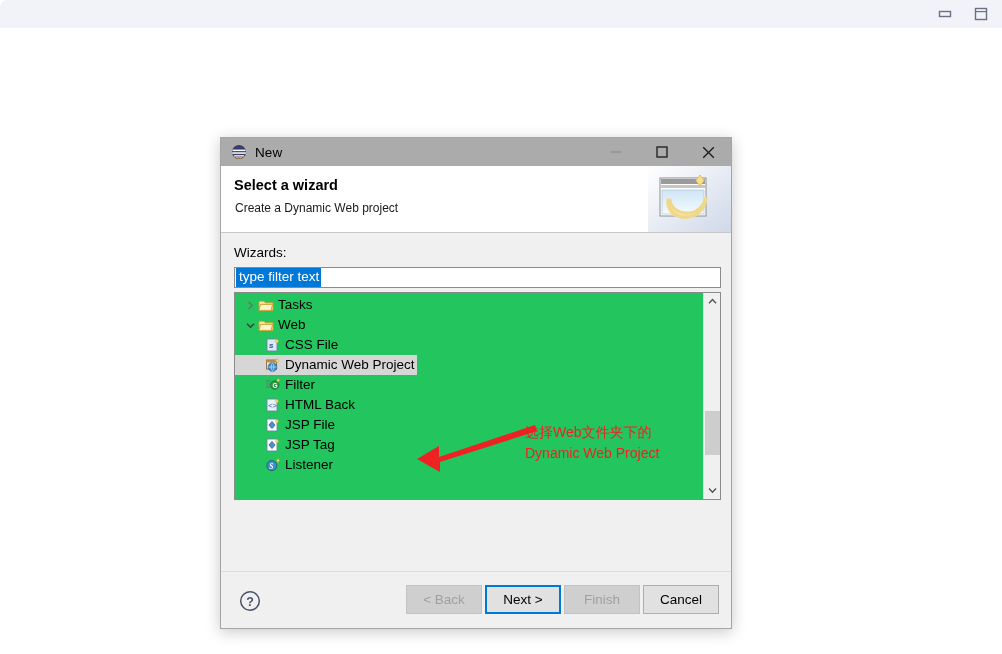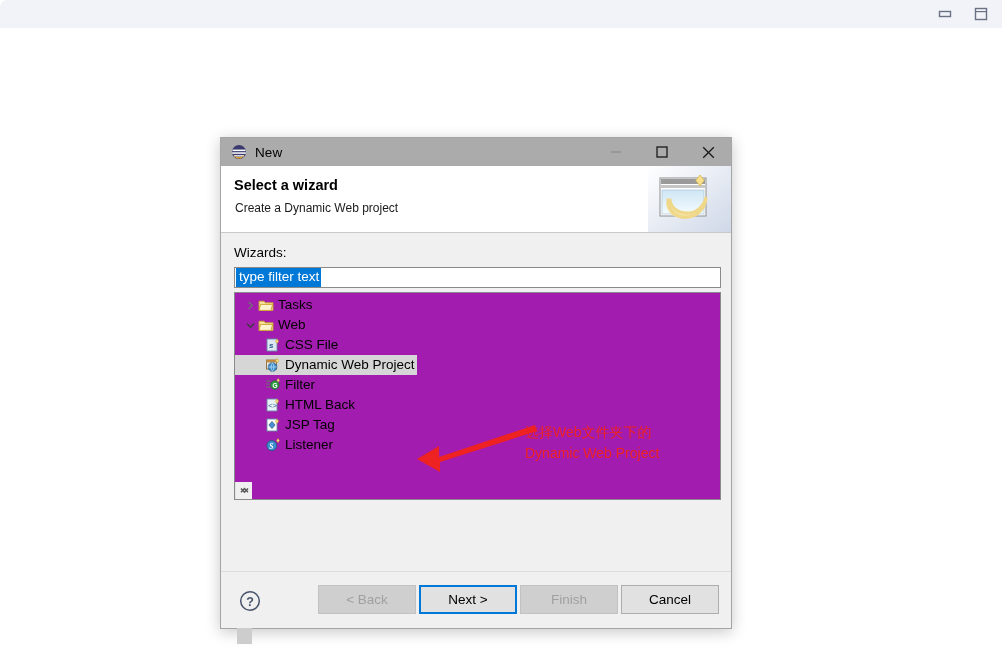--- a/index.html
+++ b/index.html
@@ -104,24 +104,23 @@
     font-size: 13.5px;
     padding: 0 2px 1px 3px;
     line-height: 18px;
     margin-left: 1px;
     white-space: nowrap;
   }
   
   #treebox {
     position: absolute; left: 13px; top: 58px;
     width: 487px; height: 208px;
-    background: #a21caf;
+    background: #22c55e;
     border: 1px solid #8a8a8a;
     display: flex;
-    flex-direction: column;
   }
   #treelist {
     flex: 1 1 auto;
     position: relative;
     overflow: hidden;
     padding-top: 2px;
   }
   .trow {
     height: 20px;
     display: flex; align-items: center;
@@ -188,21 +187,21 @@
   }
   #help-icon {
     position: absolute; left: 18px; top: 18px;
     width: 22px; height: 22px;
   }
   #btnrow {
     position: absolute; right: 12px; top: 13px;
     display: flex; gap: 3px;
   }
   .dbtn {
-    width: 98px; height: 29px;
+    width: 76px; height: 29px;
     font-size: 13.5px;
     font-family: "Liberation Sans", sans-serif;
     display: flex; align-items: center; justify-content: center;
     background: #e1e1e1;
     border: 1px solid #adadad;
     color: #000;
   }
   .dbtn.disabled { color: #a0a0a0; background: #cfcfcf; border-color: #c2c2c2; }
   .dbtn.focused {
     background: #e1e1e1;
@@ -354,20 +353,28 @@
 
         <div class="trow ind2">
           <svg class="ticon" viewBox="0 0 16 16">
             <rect x="2" y="2" width="10" height="12" fill="#e8f0f8" stroke="#6a87a6" stroke-width=".9"></rect>
             <text x="3.2" y="11" font-size="7.5" font-family="Liberation Sans, sans-serif" fill="#2c5a8c">&lt;&gt;</text>
             <path d="M12 2l1.6 2.2L12 6.4l-1.6-2.2z" fill="#f6dd8a" stroke="#c9a227" stroke-width=".6"></path>
           </svg>
           <span class="tlabel">HTML Back</span>
         </div>
 
+        <div class="trow ind2">
+          <svg class="ticon" viewBox="0 0 16 16">
+            <rect x="2" y="2" width="10" height="12" fill="#ffffff" stroke="#6a87a6" stroke-width=".9"></rect>
+            <path d="M7 4.4l3.1 3.6L7 11.6 3.9 8z" fill="#4a8fd0" stroke="#24557f" stroke-width=".7"></path>
+            <path d="M12 2l1.6 2.2L12 6.4l-1.6-2.2z" fill="#f6dd8a" stroke="#c9a227" stroke-width=".6"></path>
+          </svg>
+          <span class="tlabel">JSP File</span>
+        </div>
 
         <div class="trow ind2">
           <svg class="ticon" viewBox="0 0 16 16">
             <rect x="2" y="2" width="10" height="12" fill="#ffffff" stroke="#6a87a6" stroke-width=".9"></rect>
             <path d="M7 4.4l3.1 3.6L7 11.6 3.9 8z" fill="#4a8fd0" stroke="#24557f" stroke-width=".7"></path>
             <path d="M12 2l1.6 2.2L12 6.4l-1.6-2.2z" fill="#f6dd8a" stroke="#c9a227" stroke-width=".6"></path>
           </svg>
           <span class="tlabel">JSP Tag</span>
         </div>
 

